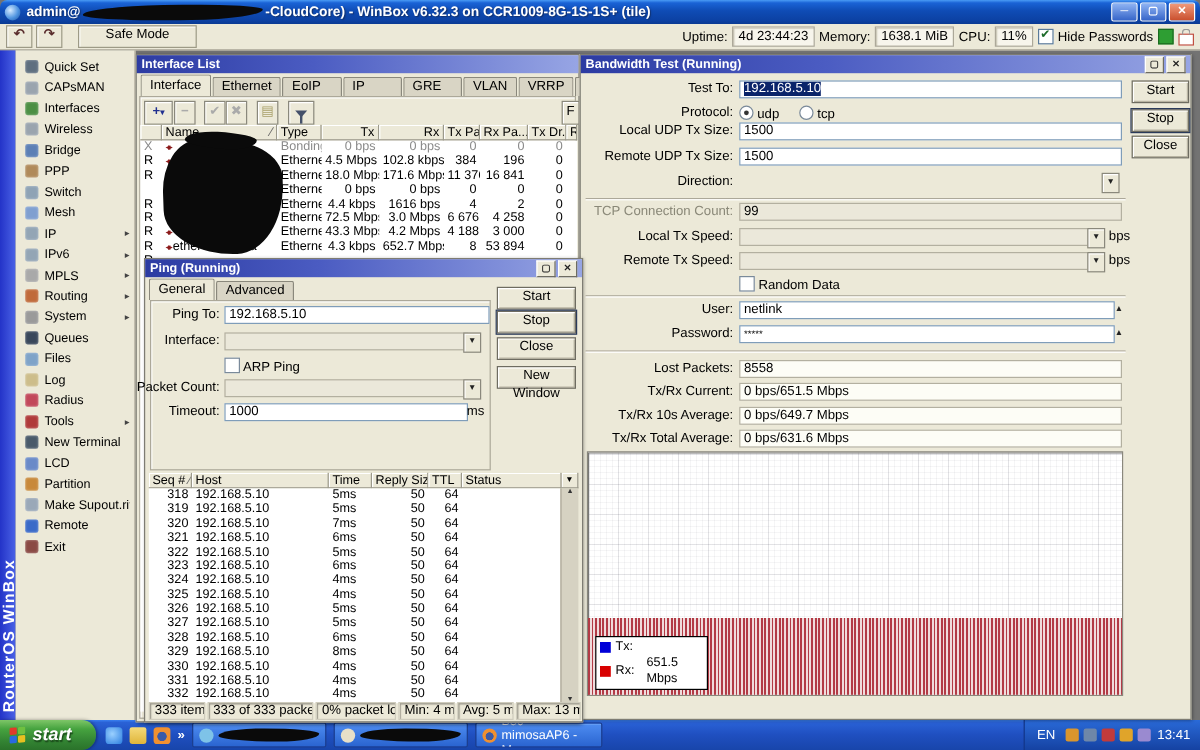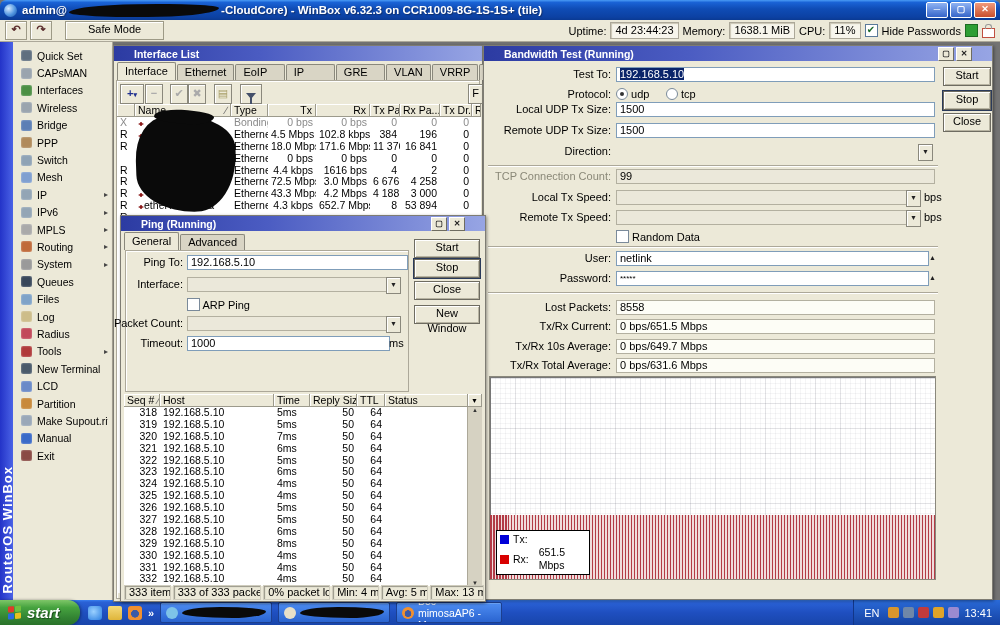--- a/index.html
+++ b/index.html
@@ -30,21 +30,21 @@
   #side-strip{position:absolute;left:0;top:42px;width:13px;height:558px;background:linear-gradient(90deg,#2333c8,#4a62e6)}
   #side-strip span{position:absolute;bottom:6px;left:0;writing-mode:vertical-rl;transform:rotate(180deg);color:#fff;font-weight:bold;font-size:13px;letter-spacing:1px;white-space:nowrap}
   #sidebar{position:absolute;left:13px;top:42px;width:100px;height:558px;background:#ece9d8;border-right:1px solid #aca899;box-sizing:border-box;padding-top:5px}
   .menu-item{display:flex;align-items:center;height:17.4px;padding:0 4px 0 8px;gap:5px;cursor:default}
   .menu-icon{width:11px;height:11px;border-radius:2px;flex:none;box-shadow:inset 0 0 2px rgba(255,255,255,.5)}
   .menu-label{white-space:nowrap;overflow:hidden;font-size:10.5px}
   .menu-arrow{margin-left:auto;font-size:8px;color:#444}
 
   
   .win{position:absolute;background:#ece9d8;border:1px solid #7e7c73;box-shadow:1px 1px 3px rgba(0,0,0,.4);box-sizing:border-box}
-  .wtitle{height:15px;background:linear-gradient(90deg,#2c3ba2 0%,#4b5cc2 40%,#97a5e4 100%);color:#fff;font-weight:bold;font-size:10.5px;display:flex;align-items:center;padding:0 20px;gap:4px}
+  .wtitle{height:15px;background:linear-gradient(90deg,#2c3ba2 0%,#4b5cc2 40%,#97a5e4 100%);color:#fff;font-weight:bold;font-size:10.5px;display:flex;align-items:center;padding:0 4px;gap:4px}
   .wbtns{margin-left:auto;display:flex;gap:2px}
   .wbtn{width:14px;height:12px;background:#ece9d8;border:1px solid #fff;border-right-color:#6e6c61;border-bottom-color:#6e6c61;font-size:8px;line-height:11px;text-align:center;color:#222;font-weight:bold}
   .tabs{display:flex;align-items:flex-end;height:19px;padding-left:3px;position:relative}
   .tab{border:1px solid #8a887c;border-bottom:none;border-radius:2px 2px 0 0;background:#d9d5c5;padding:0 7px;margin-right:1px;font-size:11px;height:15px;line-height:15px}
   .tab.active{background:#ece9d8;height:17px;line-height:17px;position:relative;z-index:2}
   .tabbox{position:absolute;border:1px solid #aca899;box-shadow:inset 1px 1px 0 #fff;background:#ece9d8}
   .btn{background:#ece9d8;border:1px solid #6e6c61;box-shadow:inset 1px 1px 0 #fff,inset -1px -1px 0 #b8b4a2;font-size:11px;text-align:center;line-height:15px;position:absolute}
   .btn.default{outline:1px solid #2a3a5a}
   .tf{background:#fff;border:1px solid #7f9db9;height:13px;line-height:13px;padding:0 3px;font-size:11px;overflow:hidden;white-space:nowrap;position:absolute}
   .tf.dis{background:#ebe8da;border-color:#b3b0a0}
@@ -269,21 +269,21 @@
       </div>
 
       <div class="menu-item">
         <span class="menu-icon" style="background: rgb(154, 168, 184);"></span>
         <span class="menu-label">Make Supout.rif</span>
 
       </div>
 
       <div class="menu-item">
         <span class="menu-icon" style="background: rgb(58, 106, 200);"></span>
-        <span class="menu-label">Manual</span>
+        <span class="menu-label">Remote</span>
 
       </div>
 
       <div class="menu-item">
         <span class="menu-icon" style="background: rgb(138, 74, 68);"></span>
         <span class="menu-label">Exit</span>
 
       </div>
     </div>
 

